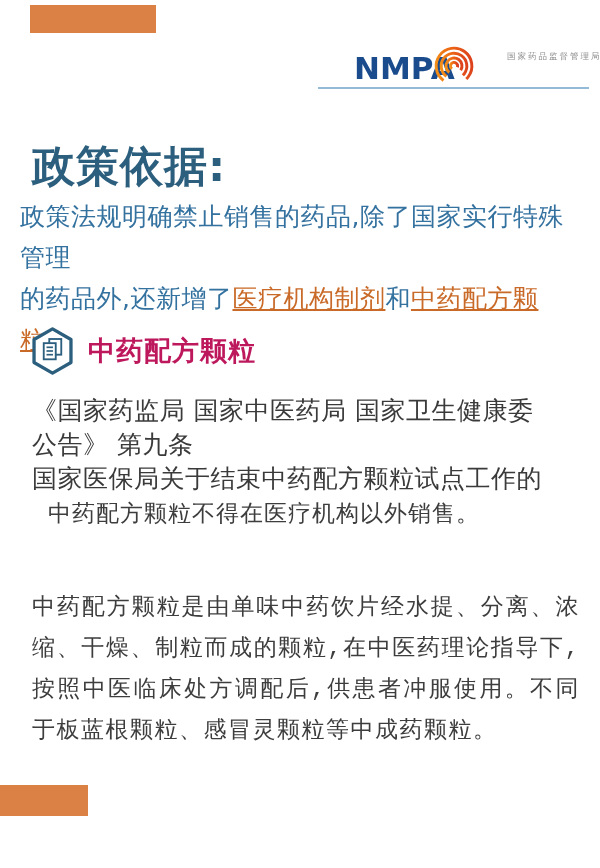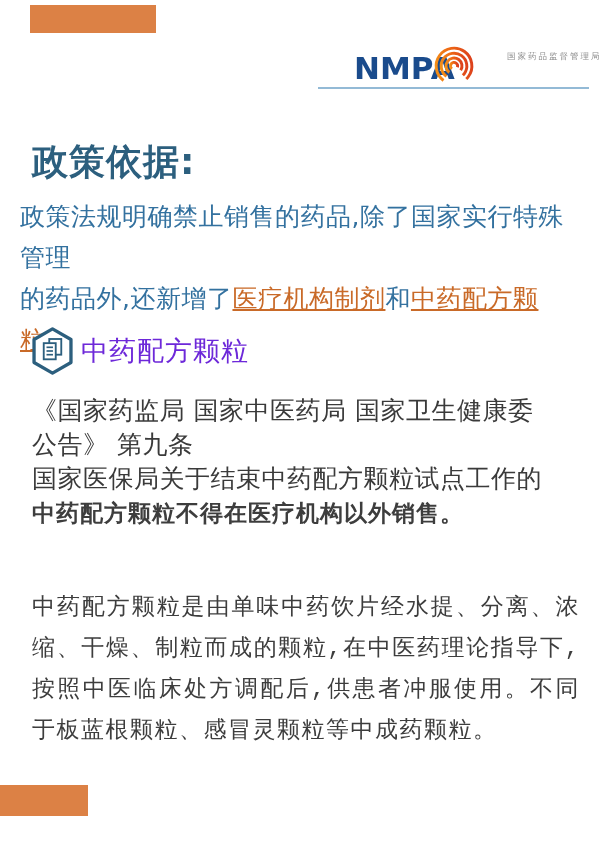--- a/index.html
+++ b/index.html
@@ -21,44 +21,44 @@
   }
   .emblem{position:absolute;left:433px;top:45px;width:42px;height:42px;}
   .org-block{position:absolute;left:507px;top:51px;width:115px;}
   .org-small{font-size:8.5px;color:#8C8C8C;letter-spacing:2px;white-space:nowrap;}
   .org-bold{font-size:14.5px;font-weight:bold;color:#1A4B8C;letter-spacing:2.5px;white-space:nowrap;margin-top:4px;}
   .header-divider{position:absolute;left:318px;top:87px;width:271px;height:2px;background:#93BAD6;}
 
   
   .page-title{
     position:absolute;left:32px;top:138px;margin:0;
-    font-size:36px;font-weight:bold;color:#2C5F7E;letter-spacing:1px;
+    font-size:43px;font-weight:bold;color:#2C5F7E;letter-spacing:1px;
   }
   
   .intro{
     position:absolute;left:20px;top:196px;width:548px;margin:0;
     font-size:25px;color:#33719F;line-height:41px;letter-spacing:0.5px;
   }
   .intro .hl{color:#C96A28;text-decoration:underline;}
 
   
   .section-head{position:absolute;left:30px;top:327px;display:flex;align-items:center;}
   .hex-icon{width:45px;height:48px;flex:0 0 auto;}
   .section-heading{
-    margin:0 0 0 6px;font-size:27px;font-weight:normal;color:#6d28d9;letter-spacing:1px;
+    margin:0 0 0 13px;font-size:27px;font-weight:bold;color:#be185d;letter-spacing:1px;
   }
 
   
   .policy-title{
     position:absolute;left:32px;top:394px;width:548px;
     font-size:25px;font-weight:normal;color:#3A3A3A;line-height:34px;letter-spacing:0.5px;
   }
   .policy-clause{
-    position:absolute;left:32px;top:498px;width:548px;margin:0;
-    font-size:23px;color:#3D3D3D;letter-spacing:1px;font-weight:bold;
+    position:absolute;left:48px;top:498px;width:548px;margin:0;
+    font-size:23px;color:#3D3D3D;letter-spacing:1px;
   }
 
   
   .description{
     position:absolute;left:32px;top:588px;width:548px;margin:0;
     font-size:23px;color:#3D3D3D;line-height:41px;letter-spacing:1.5px;text-align:justify;font-family:Liberation Mono, monospace;
   }
 </style>
 </head>
 <body>

